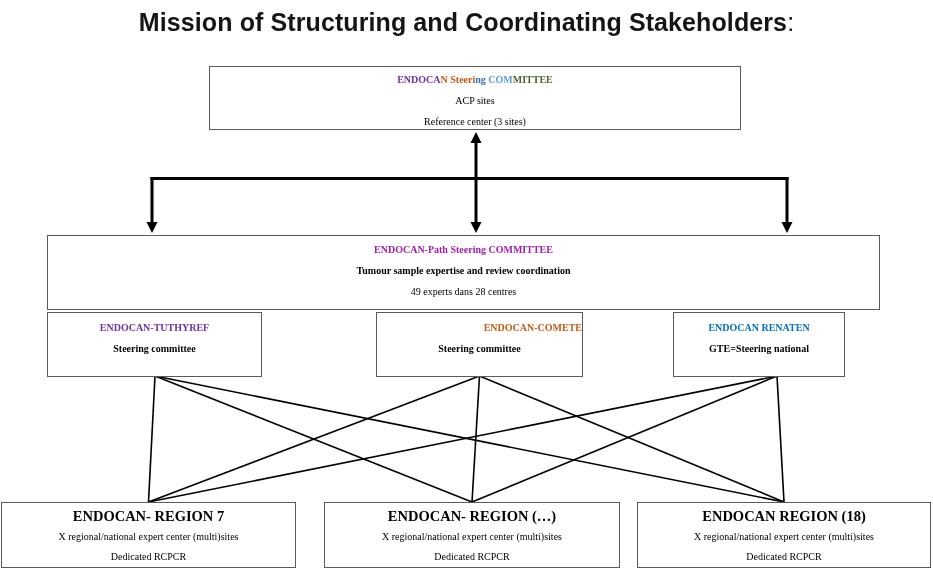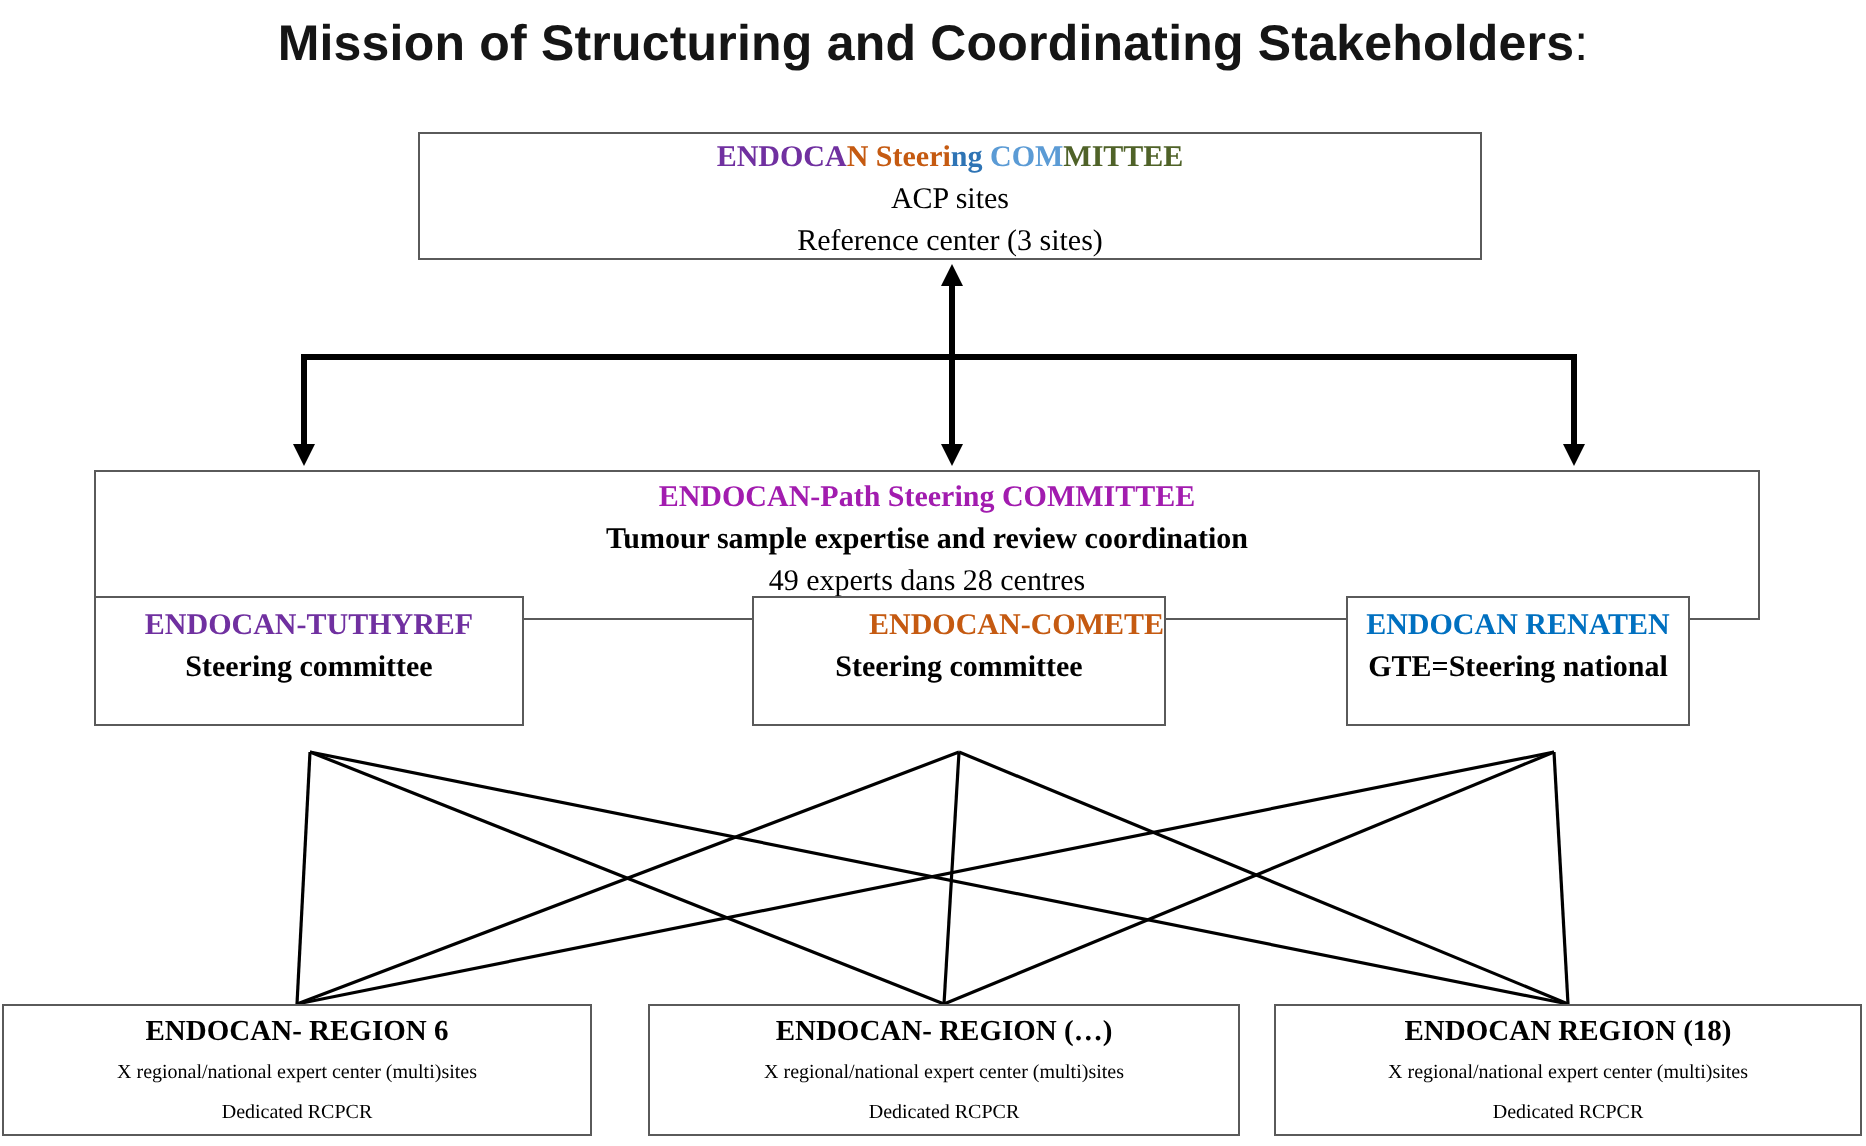--- a/index.html
+++ b/index.html
@@ -23,29 +23,29 @@
   .page-title .t-colon{font-weight:400;}
   .dbox{
     position:absolute;
     background:#fff;
     border:1.5px solid #5a5a5a;
     box-sizing:border-box;
     text-align:center;
   }
   .box-line{
     display:block;
-    font-size:15px;
+    font-size:10px;
     line-height:21px;
     color:#000;
     white-space:nowrap;
   }
   .bold{font-weight:700;}
   .steering-box{left:209px;top:66px;width:532px;height:64px;padding-top:2px;}
   .path-box{left:47px;top:235px;width:833px;height:75px;padding-top:3px;}
-  .committee-box{top:298px;height:65px;padding-top:4px;}
+  .committee-box{top:312px;height:65px;padding-top:4px;}
   .committee-a{left:47px;width:215px;}
   .committee-b{left:376px;width:207px;}
   .committee-c{left:673px;width:172px;}
   .region-box{top:502px;height:66px;padding-top:3px;}
   .region-1{left:1px;width:295px;}
   .region-2{left:324px;width:296px;}
   .region-3{left:637px;width:294px;}
   .region-box .box-line{font-size:10px;line-height:20.5px;}
   .region-box .r-title{font-size:14.5px;}
   svg.connectors{
@@ -110,21 +110,21 @@
   <div class="dbox committee-box committee-b">
     <span class="box-line bold" style="color: rgb(197, 90, 17); text-align: right;">ENDOCAN-COMETE</span>
     <span class="box-line bold">Steering committee</span>
   </div>
   <div class="dbox committee-box committee-c">
     <span class="box-line bold" style="color: rgb(0, 112, 192);">ENDOCAN RENATEN</span>
     <span class="box-line bold">GTE=Steering national</span>
   </div>
 
   <div class="dbox region-box region-1">
-    <span class="box-line bold r-title">ENDOCAN- REGION 6</span>
+    <span class="box-line bold r-title">ENDOCAN- REGION 7</span>
     <span class="box-line">X regional/national expert center (multi)sites</span>
     <span class="box-line">Dedicated RCPCR</span>
   </div>
   <div class="dbox region-box region-2">
     <span class="box-line bold r-title">ENDOCAN- REGION (…)</span>
     <span class="box-line">X regional/national expert center (multi)sites</span>
     <span class="box-line">Dedicated RCPCR</span>
   </div>
   <div class="dbox region-box region-3">
     <span class="box-line bold r-title">ENDOCAN REGION (18)</span>

